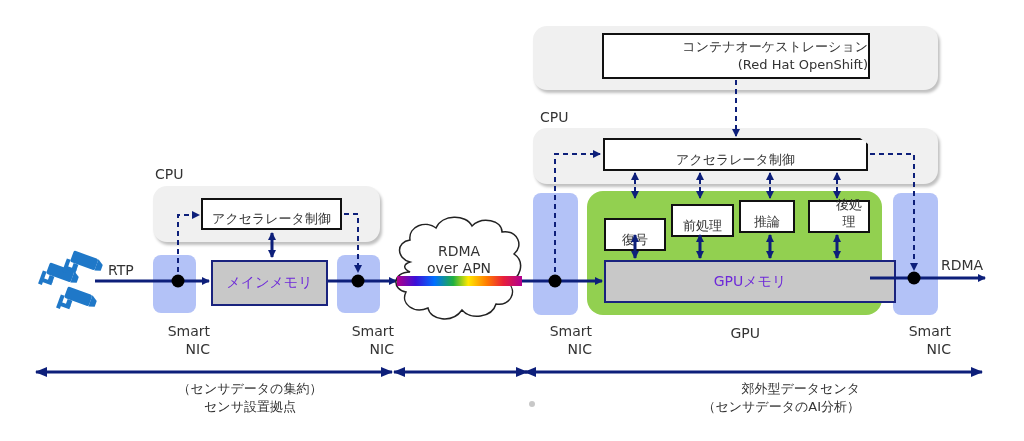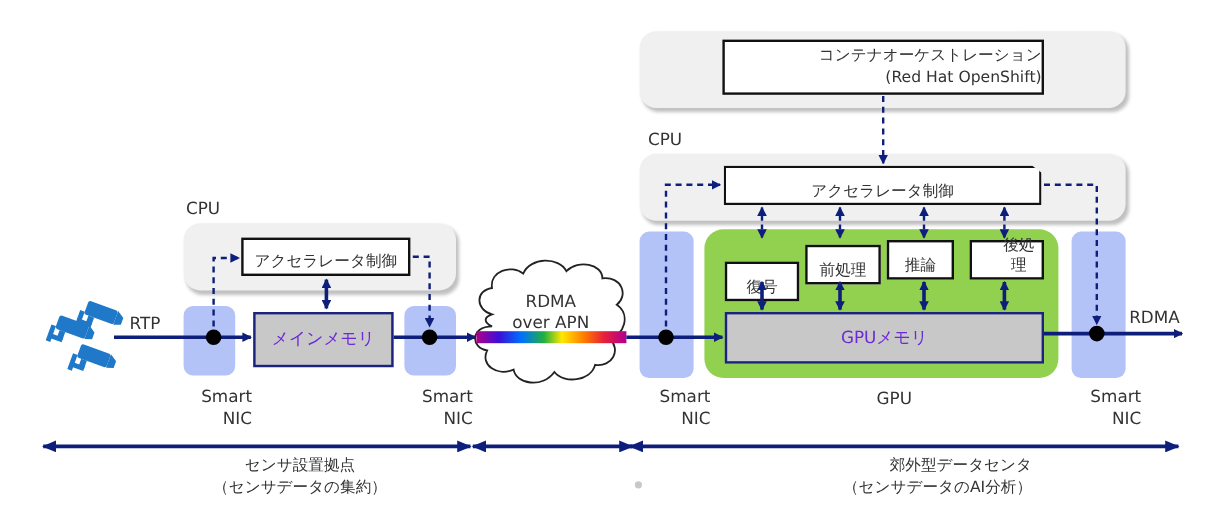--- a/index.html
+++ b/index.html
@@ -56,21 +56,21 @@
 
 <div class="gpu" style="left:587px; top:191px; width:295px; height:124px;"></div>
 
 <div class="box" style="left:603px; top:138px; width:265px; height:33px; border-top-right-radius:0; clip-path: polygon(0 0, 97% 0, 100% 18%, 100% 100%, 0 100%);">アクセラレータ制御</div>
 
 <div class="box" style="left:604px; top:200px; width:62px; height:33px;margin-top:18px;">復号</div>
 <div class="box" style="left:671px; top:204px; width:63px; height:33px;">前処理</div>
 <div class="box" style="left:739px; top:200px; width:56px; height:33px;">推論</div>
 <div class="box" style="left:808px; top:200px; width:62px; height:33px;padding-left:20px;">後処理</div>
 
-<div class="mem" style="left:604px; top:260px; width:266px; height:43px;">GPUメモリ</div>
+<div class="mem" style="left:604px; top:260px; width:292px; height:43px;">GPUメモリ</div>
 
 <div class="lbl" style="left:710px; top:325px; width:50px;">GPU</div>
 
 <div class="lbl" style="left:522px; top:323px; width:70px;">
   <div>Smart</div>
   <div>NIC</div>
 </div>
 <div class="lbl" style="left:881px; top:323px; width:70px;">
   <div>Smart</div>
   <div>NIC</div>
@@ -178,21 +178,21 @@
 
   <g stroke="#0d1f7a" stroke-width="3" fill="none">
     <line x1="36" y1="372" x2="392" y2="372" marker-start="url(#ahLs)" marker-end="url(#ahL)"></line>
     <line x1="394" y1="372" x2="527" y2="372" marker-start="url(#ahLs)" marker-end="url(#ahL)"></line>
     <line x1="525" y1="372" x2="982" y2="372" marker-start="url(#ahLs)" marker-end="url(#ahL)"></line>
   </g>
   <circle cx="532" cy="404" r="3" fill="#c8c8c8"></circle>
 </svg>
 
 <div class="sec" style="left:140px; top:380px; width:220px;">
+  <div>（センサデータの集約）</div>
   <div>センサ設置拠点</div>
-  <div>（センサデータの集約）</div>
 </div>
 <div class="sec" style="left:410px; top:380px; width:100px;">
 </div>
 <div class="sec" style="left:640px; top:380px; width:220px;text-align:right;">
   <div>郊外型データセンタ</div>
   <div>（センサデータのAI分析）</div>
 </div>
 
 </body></html>

